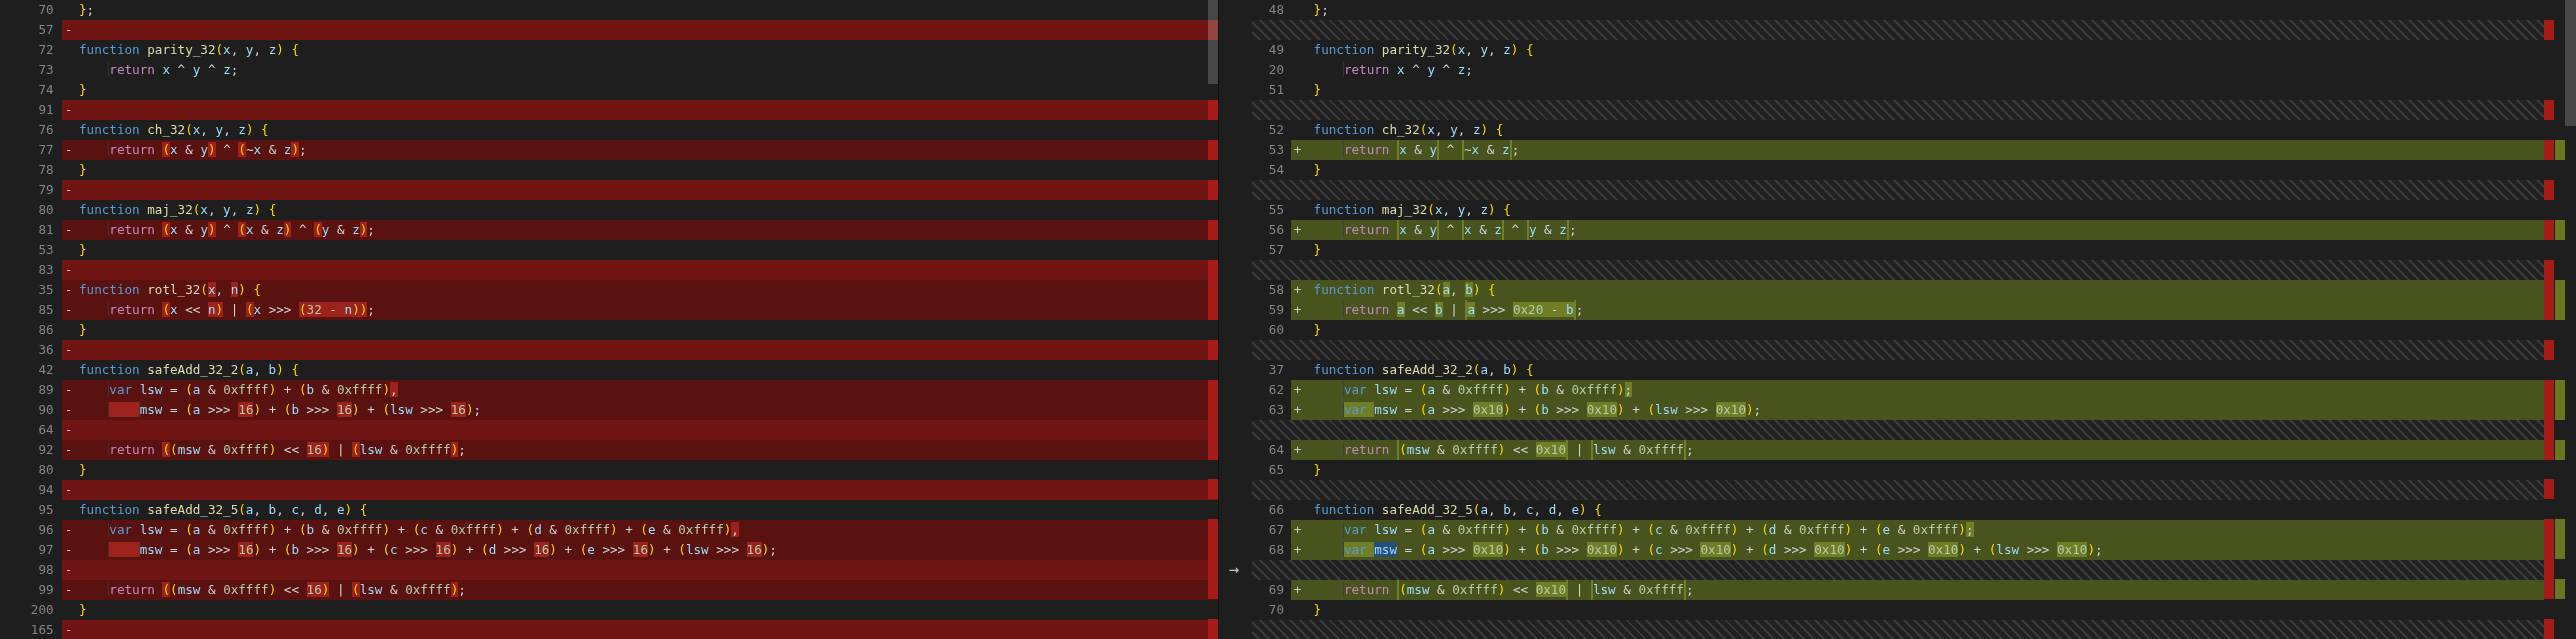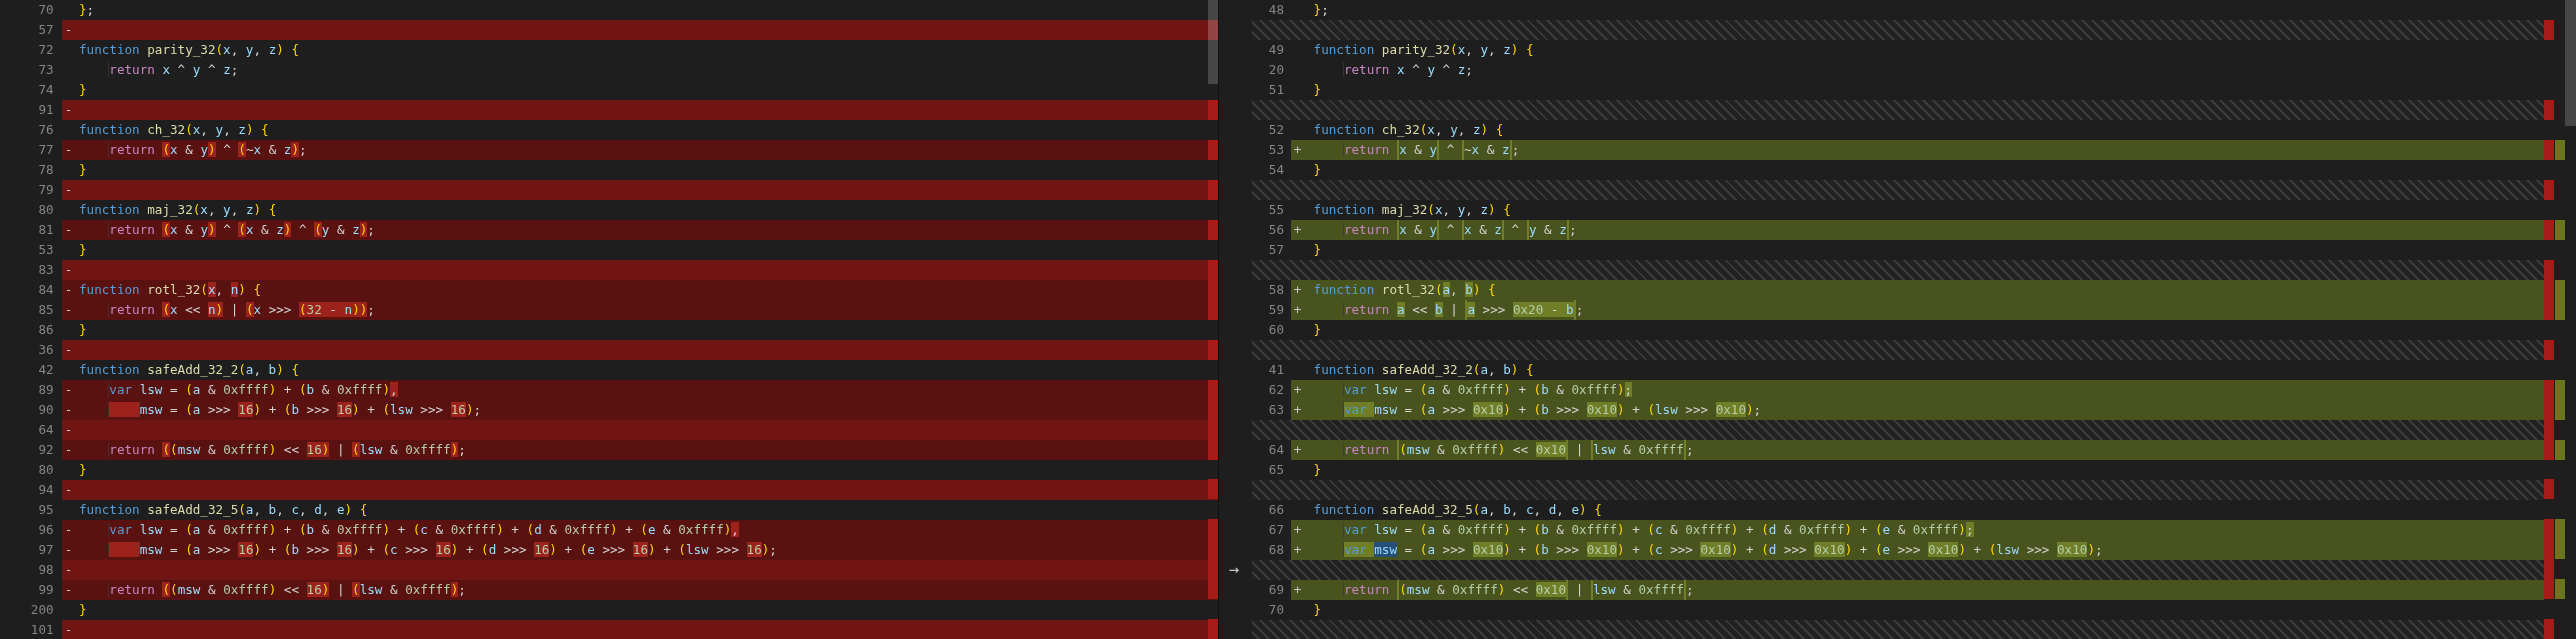--- a/index.html
+++ b/index.html
@@ -52,38 +52,38 @@
         <div class="row ctx"><div class="num">74</div><div class="marker"></div><div class="code"><span class="tk-br">}</span></div></div>
         <div class="row delfull"><div class="num">91</div><div class="marker">-</div><div class="code"></div></div>
         <div class="row ctx"><div class="num">76</div><div class="marker"></div><div class="code"><span class="tk-kw">function </span><span class="tk-fn">ch_32</span><span class="tk-br">(</span><span class="tk-vr">x</span><span class="tk-op">, </span><span class="tk-vr">y</span><span class="tk-op">, </span><span class="tk-vr">z</span><span class="tk-br">)</span><span class="tk-op"> </span><span class="tk-br">{</span></div></div>
         <div class="row del"><div class="num">77</div><div class="marker">-</div><div class="code"><span class="tk-ws">    </span><span class="tk-ct">return</span><span class="tk-op"> </span><span class="tk-br tk-em">(</span><span class="tk-vr">x</span><span class="tk-op"> &amp; </span><span class="tk-vr">y</span><span class="tk-br tk-em">)</span><span class="tk-op"> ^ </span><span class="tk-br tk-em">(</span><span class="tk-op">~</span><span class="tk-vr">x</span><span class="tk-op"> &amp; </span><span class="tk-vr">z</span><span class="tk-br tk-em">)</span><span class="tk-op">;</span></div></div>
         <div class="row ctx"><div class="num">78</div><div class="marker"></div><div class="code"><span class="tk-br">}</span></div></div>
         <div class="row delfull"><div class="num">79</div><div class="marker">-</div><div class="code"></div></div>
         <div class="row ctx"><div class="num">80</div><div class="marker"></div><div class="code"><span class="tk-kw">function </span><span class="tk-fn">maj_32</span><span class="tk-br">(</span><span class="tk-vr">x</span><span class="tk-op">, </span><span class="tk-vr">y</span><span class="tk-op">, </span><span class="tk-vr">z</span><span class="tk-br">)</span><span class="tk-op"> </span><span class="tk-br">{</span></div></div>
         <div class="row del"><div class="num">81</div><div class="marker">-</div><div class="code"><span class="tk-ws">    </span><span class="tk-ct">return</span><span class="tk-op"> </span><span class="tk-br tk-em">(</span><span class="tk-vr">x</span><span class="tk-op"> &amp; </span><span class="tk-vr">y</span><span class="tk-br tk-em">)</span><span class="tk-op"> ^ </span><span class="tk-br tk-em">(</span><span class="tk-vr">x</span><span class="tk-op"> &amp; </span><span class="tk-vr">z</span><span class="tk-br tk-em">)</span><span class="tk-op"> ^ </span><span class="tk-br tk-em">(</span><span class="tk-vr">y</span><span class="tk-op"> &amp; </span><span class="tk-vr">z</span><span class="tk-br tk-em">)</span><span class="tk-op">;</span></div></div>
         <div class="row ctx"><div class="num">53</div><div class="marker"></div><div class="code"><span class="tk-br">}</span></div></div>
         <div class="row delfull"><div class="num">83</div><div class="marker">-</div><div class="code"></div></div>
-        <div class="row del"><div class="num">84</div><div class="marker">-</div><div class="code"><span class="tk-kw">function </span><span class="tk-fn">rotl_32</span><span class="tk-br">(</span><span class="tk-vr tk-em">x</span><span class="tk-op">, </span><span class="tk-vr tk-em">n</span><span class="tk-br">)</span><span class="tk-op"> </span><span class="tk-br">{</span></div></div>
+        <div class="row del"><div class="num">35</div><div class="marker">-</div><div class="code"><span class="tk-kw">function </span><span class="tk-fn">rotl_32</span><span class="tk-br">(</span><span class="tk-vr tk-em">x</span><span class="tk-op">, </span><span class="tk-vr tk-em">n</span><span class="tk-br">)</span><span class="tk-op"> </span><span class="tk-br">{</span></div></div>
         <div class="row del"><div class="num">85</div><div class="marker">-</div><div class="code"><span class="tk-ws">    </span><span class="tk-ct">return</span><span class="tk-op"> </span><span class="tk-br tk-em">(</span><span class="tk-vr">x</span><span class="tk-op"> &lt;&lt; </span><span class="tk-vr tk-em">n</span><span class="tk-br tk-em">)</span><span class="tk-op"> | </span><span class="tk-br tk-em">(</span><span class="tk-vr">x</span><span class="tk-op"> &gt;&gt;&gt; </span><span class="tk-br tk-em">(</span><span class="tk-nm tk-em">32</span><span class="tk-op tk-em"> - </span><span class="tk-vr tk-em">n</span><span class="tk-br tk-em">))</span><span class="tk-op">;</span></div></div>
         <div class="row ctx"><div class="num">86</div><div class="marker"></div><div class="code"><span class="tk-br">}</span></div></div>
         <div class="row delfull"><div class="num">36</div><div class="marker">-</div><div class="code"></div></div>
         <div class="row ctx"><div class="num">42</div><div class="marker"></div><div class="code"><span class="tk-kw">function </span><span class="tk-fn">safeAdd_32_2</span><span class="tk-br">(</span><span class="tk-vr">a</span><span class="tk-op">, </span><span class="tk-vr">b</span><span class="tk-br">)</span><span class="tk-op"> </span><span class="tk-br">{</span></div></div>
         <div class="row del"><div class="num">89</div><div class="marker">-</div><div class="code"><span class="tk-ws">    </span><span class="tk-kw">var</span><span class="tk-op"> </span><span class="tk-vr">lsw</span><span class="tk-op"> = </span><span class="tk-br">(</span><span class="tk-vr">a</span><span class="tk-op"> &amp; </span><span class="tk-nm">0xffff</span><span class="tk-br">)</span><span class="tk-op"> + </span><span class="tk-br">(</span><span class="tk-vr">b</span><span class="tk-op"> &amp; </span><span class="tk-nm">0xffff</span><span class="tk-br">)</span><span class="tk-op tk-em">,</span></div></div>
         <div class="row del"><div class="num">90</div><div class="marker">-</div><div class="code"><span class="tk-ws">    </span><span class="tk-ws tk-em">    </span><span class="tk-vr">msw</span><span class="tk-op"> = </span><span class="tk-br">(</span><span class="tk-vr">a</span><span class="tk-op"> &gt;&gt;&gt; </span><span class="tk-nm tk-em">16</span><span class="tk-br">)</span><span class="tk-op"> + </span><span class="tk-br">(</span><span class="tk-vr">b</span><span class="tk-op"> &gt;&gt;&gt; </span><span class="tk-nm tk-em">16</span><span class="tk-br">)</span><span class="tk-op"> + </span><span class="tk-br">(</span><span class="tk-vr">lsw</span><span class="tk-op"> &gt;&gt;&gt; </span><span class="tk-nm tk-em">16</span><span class="tk-br">)</span><span class="tk-op">;</span></div></div>
         <div class="row delfull"><div class="num">64</div><div class="marker">-</div><div class="code"></div></div>
         <div class="row del"><div class="num">92</div><div class="marker">-</div><div class="code"><span class="tk-ws">    </span><span class="tk-ct">return</span><span class="tk-op"> </span><span class="tk-br tk-em">(</span><span class="tk-br">(</span><span class="tk-vr">msw</span><span class="tk-op"> &amp; </span><span class="tk-nm">0xffff</span><span class="tk-br">)</span><span class="tk-op"> &lt;&lt; </span><span class="tk-nm tk-em">16</span><span class="tk-br tk-em">)</span><span class="tk-op"> | </span><span class="tk-br tk-em">(</span><span class="tk-vr">lsw</span><span class="tk-op"> &amp; </span><span class="tk-nm">0xffff</span><span class="tk-br tk-em">)</span><span class="tk-op">;</span></div></div>
         <div class="row ctx"><div class="num">80</div><div class="marker"></div><div class="code"><span class="tk-br">}</span></div></div>
         <div class="row delfull"><div class="num">94</div><div class="marker">-</div><div class="code"></div></div>
         <div class="row ctx"><div class="num">95</div><div class="marker"></div><div class="code"><span class="tk-kw">function </span><span class="tk-fn">safeAdd_32_5</span><span class="tk-br">(</span><span class="tk-vr">a</span><span class="tk-op">, </span><span class="tk-vr">b</span><span class="tk-op">, </span><span class="tk-vr">c</span><span class="tk-op">, </span><span class="tk-vr">d</span><span class="tk-op">, </span><span class="tk-vr">e</span><span class="tk-br">)</span><span class="tk-op"> </span><span class="tk-br">{</span></div></div>
         <div class="row del"><div class="num">96</div><div class="marker">-</div><div class="code"><span class="tk-ws">    </span><span class="tk-kw">var</span><span class="tk-op"> </span><span class="tk-vr">lsw</span><span class="tk-op"> = </span><span class="tk-br">(</span><span class="tk-vr">a</span><span class="tk-op"> &amp; </span><span class="tk-nm">0xffff</span><span class="tk-br">)</span><span class="tk-op"> + </span><span class="tk-br">(</span><span class="tk-vr">b</span><span class="tk-op"> &amp; </span><span class="tk-nm">0xffff</span><span class="tk-br">)</span><span class="tk-op"> + </span><span class="tk-br">(</span><span class="tk-vr">c</span><span class="tk-op"> &amp; </span><span class="tk-nm">0xffff</span><span class="tk-br">)</span><span class="tk-op"> + </span><span class="tk-br">(</span><span class="tk-vr">d</span><span class="tk-op"> &amp; </span><span class="tk-nm">0xffff</span><span class="tk-br">)</span><span class="tk-op"> + </span><span class="tk-br">(</span><span class="tk-vr">e</span><span class="tk-op"> &amp; </span><span class="tk-nm">0xffff</span><span class="tk-br">)</span><span class="tk-op tk-em">,</span></div></div>
         <div class="row del"><div class="num">97</div><div class="marker">-</div><div class="code"><span class="tk-ws">    </span><span class="tk-ws tk-em">    </span><span class="tk-vr">msw</span><span class="tk-op"> = </span><span class="tk-br">(</span><span class="tk-vr">a</span><span class="tk-op"> &gt;&gt;&gt; </span><span class="tk-nm tk-em">16</span><span class="tk-br">)</span><span class="tk-op"> + </span><span class="tk-br">(</span><span class="tk-vr">b</span><span class="tk-op"> &gt;&gt;&gt; </span><span class="tk-nm tk-em">16</span><span class="tk-br">)</span><span class="tk-op"> + </span><span class="tk-br">(</span><span class="tk-vr">c</span><span class="tk-op"> &gt;&gt;&gt; </span><span class="tk-nm tk-em">16</span><span class="tk-br">)</span><span class="tk-op"> + </span><span class="tk-br">(</span><span class="tk-vr">d</span><span class="tk-op"> &gt;&gt;&gt; </span><span class="tk-nm tk-em">16</span><span class="tk-br">)</span><span class="tk-op"> + </span><span class="tk-br">(</span><span class="tk-vr">e</span><span class="tk-op"> &gt;&gt;&gt; </span><span class="tk-nm tk-em">16</span><span class="tk-br">)</span><span class="tk-op"> + </span><span class="tk-br">(</span><span class="tk-vr">lsw</span><span class="tk-op"> &gt;&gt;&gt; </span><span class="tk-nm tk-em">16</span><span class="tk-br">)</span><span class="tk-op">;</span></div></div>
         <div class="row delfull"><div class="num">98</div><div class="marker">-</div><div class="code"></div></div>
         <div class="row del"><div class="num">99</div><div class="marker">-</div><div class="code"><span class="tk-ws">    </span><span class="tk-ct">return</span><span class="tk-op"> </span><span class="tk-br tk-em">(</span><span class="tk-br">(</span><span class="tk-vr">msw</span><span class="tk-op"> &amp; </span><span class="tk-nm">0xffff</span><span class="tk-br">)</span><span class="tk-op"> &lt;&lt; </span><span class="tk-nm tk-em">16</span><span class="tk-br tk-em">)</span><span class="tk-op"> | </span><span class="tk-br tk-em">(</span><span class="tk-vr">lsw</span><span class="tk-op"> &amp; </span><span class="tk-nm">0xffff</span><span class="tk-br tk-em">)</span><span class="tk-op">;</span></div></div>
         <div class="row ctx"><div class="num">200</div><div class="marker"></div><div class="code"><span class="tk-br">}</span></div></div>
-        <div class="row delfull"><div class="num">101</div><div class="marker">-</div><div class="code"></div></div>
+        <div class="row delfull"><div class="num">165</div><div class="marker">-</div><div class="code"></div></div>
       </div>
     <div class="mini-ruler" id="left-ruler">
         <div class="ovmark red" style="top: 20px;"></div>
         <div class="ovmark red" style="top: 100px;"></div>
         <div class="ovmark red" style="top: 140px;"></div>
         <div class="ovmark red" style="top: 180px;"></div>
         <div class="ovmark red" style="top: 220px;"></div>
         <div class="ovmark red" style="top: 260px;"></div>
         <div class="ovmark red" style="top: 280px;"></div>
         <div class="ovmark red" style="top: 300px;"></div>
@@ -117,21 +117,21 @@
         <div class="row ctx"><div class="num">54</div><div class="marker"></div><div class="code"><span class="tk-br">}</span></div></div>
         <div class="row hatch"><div class="num"></div><div class="marker"></div><div class="code"></div></div>
         <div class="row ctx"><div class="num">55</div><div class="marker"></div><div class="code"><span class="tk-kw">function </span><span class="tk-fn">maj_32</span><span class="tk-br">(</span><span class="tk-vr">x</span><span class="tk-op">, </span><span class="tk-vr">y</span><span class="tk-op">, </span><span class="tk-vr">z</span><span class="tk-br">)</span><span class="tk-op"> </span><span class="tk-br">{</span></div></div>
         <div class="row add"><div class="num">56</div><div class="marker">+</div><div class="code"><span class="tk-ws">    </span><span class="tk-ct">return</span><span class="tk-op"> </span><span class="tk-mk"></span><span class="tk-vr">x</span><span class="tk-op"> &amp; </span><span class="tk-vr">y</span><span class="tk-mk"></span><span class="tk-op"> ^ </span><span class="tk-mk"></span><span class="tk-vr">x</span><span class="tk-op"> &amp; </span><span class="tk-vr">z</span><span class="tk-mk"></span><span class="tk-op"> ^ </span><span class="tk-mk"></span><span class="tk-vr">y</span><span class="tk-op"> &amp; </span><span class="tk-vr">z</span><span class="tk-mk"></span><span class="tk-op">;</span></div></div>
         <div class="row ctx"><div class="num">57</div><div class="marker"></div><div class="code"><span class="tk-br">}</span></div></div>
         <div class="row hatch"><div class="num"></div><div class="marker"></div><div class="code"></div></div>
         <div class="row add"><div class="num">58</div><div class="marker">+</div><div class="code"><span class="tk-kw">function </span><span class="tk-fn">rotl_32</span><span class="tk-br">(</span><span class="tk-vr tk-em">a</span><span class="tk-op">, </span><span class="tk-vr tk-em">b</span><span class="tk-br">)</span><span class="tk-op"> </span><span class="tk-br">{</span></div></div>
         <div class="row add"><div class="num">59</div><div class="marker">+</div><div class="code"><span class="tk-ws">    </span><span class="tk-ct">return</span><span class="tk-op"> </span><span class="tk-vr tk-em">a</span><span class="tk-op"> &lt;&lt; </span><span class="tk-vr tk-em">b</span><span class="tk-op"> | </span><span class="tk-mk"></span><span class="tk-vr tk-em">a</span><span class="tk-op"> &gt;&gt;&gt; </span><span class="tk-nm tk-em">0x20</span><span class="tk-op tk-em"> - </span><span class="tk-vr tk-em">b</span><span class="tk-mk"></span><span class="tk-op">;</span></div></div>
         <div class="row ctx"><div class="num">60</div><div class="marker"></div><div class="code"><span class="tk-br">}</span></div></div>
         <div class="row hatch"><div class="num"></div><div class="marker"></div><div class="code"></div></div>
-        <div class="row ctx"><div class="num">41</div><div class="marker"></div><div class="code"><span class="tk-kw">function </span><span class="tk-fn">safeAdd_32_2</span><span class="tk-br">(</span><span class="tk-vr">a</span><span class="tk-op">, </span><span class="tk-vr">b</span><span class="tk-br">)</span><span class="tk-op"> </span><span class="tk-br">{</span></div></div>
+        <div class="row ctx"><div class="num">37</div><div class="marker"></div><div class="code"><span class="tk-kw">function </span><span class="tk-fn">safeAdd_32_2</span><span class="tk-br">(</span><span class="tk-vr">a</span><span class="tk-op">, </span><span class="tk-vr">b</span><span class="tk-br">)</span><span class="tk-op"> </span><span class="tk-br">{</span></div></div>
         <div class="row add"><div class="num">62</div><div class="marker">+</div><div class="code"><span class="tk-ws">    </span><span class="tk-kw">var</span><span class="tk-op"> </span><span class="tk-vr">lsw</span><span class="tk-op"> = </span><span class="tk-br">(</span><span class="tk-vr">a</span><span class="tk-op"> &amp; </span><span class="tk-nm">0xffff</span><span class="tk-br">)</span><span class="tk-op"> + </span><span class="tk-br">(</span><span class="tk-vr">b</span><span class="tk-op"> &amp; </span><span class="tk-nm">0xffff</span><span class="tk-br">)</span><span class="tk-op tk-em">;</span></div></div>
         <div class="row add"><div class="num">63</div><div class="marker">+</div><div class="code"><span class="tk-ws">    </span><span class="tk-kw tk-em">var</span><span class="tk-op tk-em"> </span><span class="tk-vr">msw</span><span class="tk-op"> = </span><span class="tk-br">(</span><span class="tk-vr">a</span><span class="tk-op"> &gt;&gt;&gt; </span><span class="tk-nm tk-em">0x10</span><span class="tk-br">)</span><span class="tk-op"> + </span><span class="tk-br">(</span><span class="tk-vr">b</span><span class="tk-op"> &gt;&gt;&gt; </span><span class="tk-nm tk-em">0x10</span><span class="tk-br">)</span><span class="tk-op"> + </span><span class="tk-br">(</span><span class="tk-vr">lsw</span><span class="tk-op"> &gt;&gt;&gt; </span><span class="tk-nm tk-em">0x10</span><span class="tk-br">)</span><span class="tk-op">;</span></div></div>
         <div class="row hatch"><div class="num"></div><div class="marker"></div><div class="code"></div></div>
         <div class="row add"><div class="num">64</div><div class="marker">+</div><div class="code"><span class="tk-ws">    </span><span class="tk-ct">return</span><span class="tk-op"> </span><span class="tk-mk"></span><span class="tk-br">(</span><span class="tk-vr">msw</span><span class="tk-op"> &amp; </span><span class="tk-nm">0xffff</span><span class="tk-br">)</span><span class="tk-op"> &lt;&lt; </span><span class="tk-nm tk-em">0x10</span><span class="tk-mk"></span><span class="tk-op"> | </span><span class="tk-mk"></span><span class="tk-vr">lsw</span><span class="tk-op"> &amp; </span><span class="tk-nm">0xffff</span><span class="tk-mk"></span><span class="tk-op">;</span></div></div>
         <div class="row ctx"><div class="num">65</div><div class="marker"></div><div class="code"><span class="tk-br">}</span></div></div>
         <div class="row hatch"><div class="num"></div><div class="marker"></div><div class="code"></div></div>
         <div class="row ctx"><div class="num">66</div><div class="marker"></div><div class="code"><span class="tk-kw">function </span><span class="tk-fn">safeAdd_32_5</span><span class="tk-br">(</span><span class="tk-vr">a</span><span class="tk-op">, </span><span class="tk-vr">b</span><span class="tk-op">, </span><span class="tk-vr">c</span><span class="tk-op">, </span><span class="tk-vr">d</span><span class="tk-op">, </span><span class="tk-vr">e</span><span class="tk-br">)</span><span class="tk-op"> </span><span class="tk-br">{</span></div></div>
         <div class="row add"><div class="num">67</div><div class="marker">+</div><div class="code"><span class="tk-ws">    </span><span class="tk-kw">var</span><span class="tk-op"> </span><span class="tk-vr">lsw</span><span class="tk-op"> = </span><span class="tk-br">(</span><span class="tk-vr">a</span><span class="tk-op"> &amp; </span><span class="tk-nm">0xffff</span><span class="tk-br">)</span><span class="tk-op"> + </span><span class="tk-br">(</span><span class="tk-vr">b</span><span class="tk-op"> &amp; </span><span class="tk-nm">0xffff</span><span class="tk-br">)</span><span class="tk-op"> + </span><span class="tk-br">(</span><span class="tk-vr">c</span><span class="tk-op"> &amp; </span><span class="tk-nm">0xffff</span><span class="tk-br">)</span><span class="tk-op"> + </span><span class="tk-br">(</span><span class="tk-vr">d</span><span class="tk-op"> &amp; </span><span class="tk-nm">0xffff</span><span class="tk-br">)</span><span class="tk-op"> + </span><span class="tk-br">(</span><span class="tk-vr">e</span><span class="tk-op"> &amp; </span><span class="tk-nm">0xffff</span><span class="tk-br">)</span><span class="tk-op tk-em">;</span></div></div>
         <div class="row add"><div class="num">68</div><div class="marker">+</div><div class="code"><span class="tk-ws">    </span><span class="tk-kw tk-em">var</span><span class="tk-op tk-em"> </span><span class="tk-vr tk-sel">msw</span><span class="tk-op"> = </span><span class="tk-br">(</span><span class="tk-vr">a</span><span class="tk-op"> &gt;&gt;&gt; </span><span class="tk-nm tk-em">0x10</span><span class="tk-br">)</span><span class="tk-op"> + </span><span class="tk-br">(</span><span class="tk-vr">b</span><span class="tk-op"> &gt;&gt;&gt; </span><span class="tk-nm tk-em">0x10</span><span class="tk-br">)</span><span class="tk-op"> + </span><span class="tk-br">(</span><span class="tk-vr">c</span><span class="tk-op"> &gt;&gt;&gt; </span><span class="tk-nm tk-em">0x10</span><span class="tk-br">)</span><span class="tk-op"> + </span><span class="tk-br">(</span><span class="tk-vr">d</span><span class="tk-op"> &gt;&gt;&gt; </span><span class="tk-nm tk-em">0x10</span><span class="tk-br">)</span><span class="tk-op"> + </span><span class="tk-br">(</span><span class="tk-vr">e</span><span class="tk-op"> &gt;&gt;&gt; </span><span class="tk-nm tk-em">0x10</span><span class="tk-br">)</span><span class="tk-op"> + </span><span class="tk-br">(</span><span class="tk-vr">lsw</span><span class="tk-op"> &gt;&gt;&gt; </span><span class="tk-nm tk-em">0x10</span><span class="tk-br">)</span><span class="tk-op">;</span></div></div>
         <div class="row hatch"><div class="num"></div><div class="marker"></div><div class="code"></div></div>

